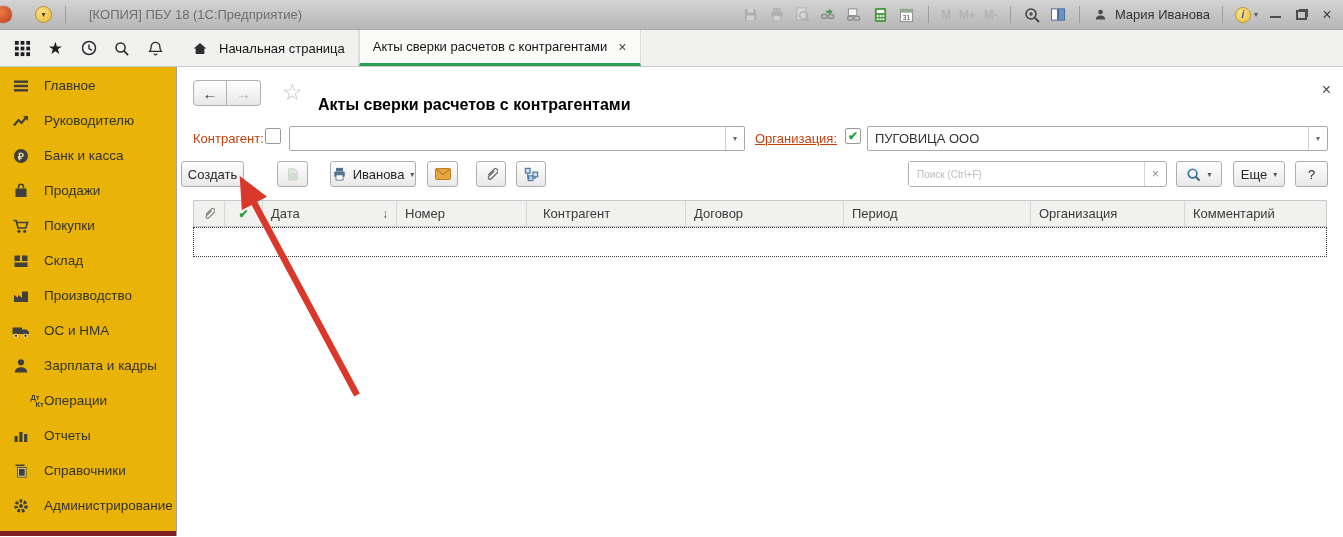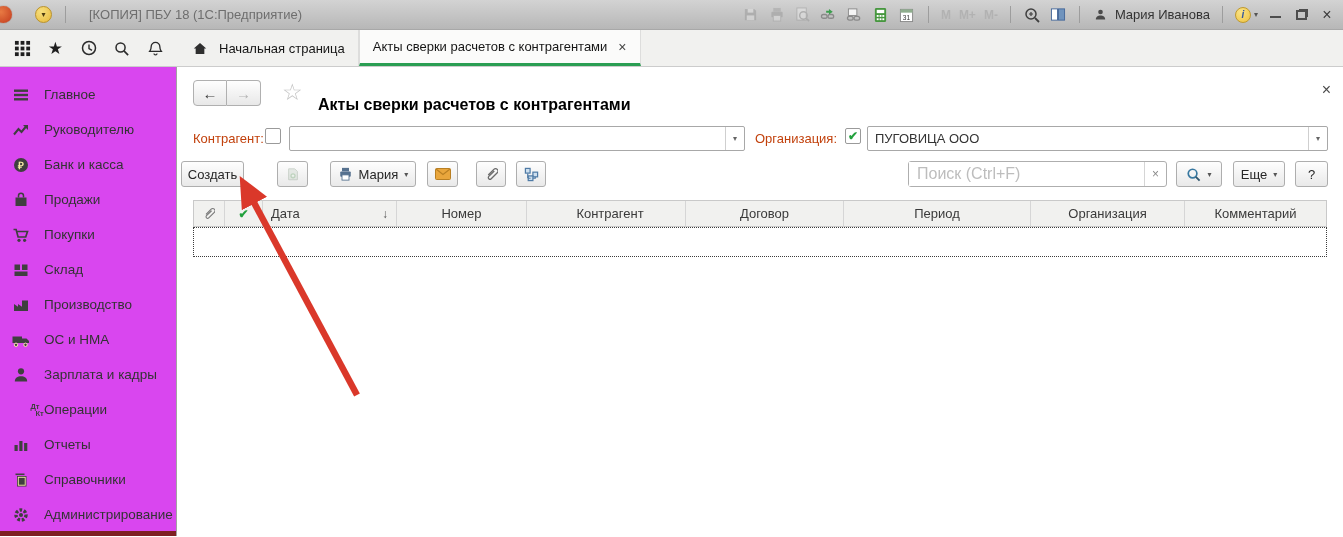--- a/index.html
+++ b/index.html
@@ -39,21 +39,21 @@
   .panel-icons { width:177px; flex:none; display:flex; align-items:center; justify-content:space-between; padding:0 12px; }
   .pic { display:flex; align-items:center; justify-content:center; width:20px; height:20px; color:#2b2b2b; }
   .pic .star-glyph { font-size:17px; line-height:1; color:#1f1f1f; }
   .tab { display:flex; align-items:center; gap:9px; padding:0 13px; color:#161616; position:relative; white-space:nowrap; }
   .tab-home { border-right:1px solid #dddddc; }
   .tab-active { background:#fbfbfa; border-left:1px solid #dddddc; border-right:1px solid #dddddc; border-bottom:3px solid #2b9e53; padding-bottom:0; }
   .tab-close { color:#444; font-size:14px; margin-left:2px; line-height:1; }
 
   
   .workspace { display:flex; height:469px; position:relative; }
-  .sidebar { width:177px; flex:none; background:#d946ef; border-right:1px solid #a2a2a2; padding-top:10px; position:relative; }
+  .sidebar { width:177px; flex:none; background:#eab308; border-right:1px solid #a2a2a2; padding-top:1px; position:relative; }
   .side-item { height:35px; display:flex; align-items:center; color:#333; font-size:13.5px; cursor:default; }
   .side-ic { width:26px; margin-left:8px; margin-right:10px; display:flex; justify-content:center; align-items:center; flex:none; }
   .dtkt { font-size:7.5px; font-weight:bold; color:#3f3f3f; line-height:7px; text-align:left;margin-left:32px; }
   .dtkt .kt { margin-left:5px; }
   .red-strip { position:absolute; bottom:0; left:0; width:176px; height:5px; background:#7e2023; }
 
   .content { position:relative; flex:1; background:#fff; }
 
   .navbtns { position:absolute; top:13px; left:16px; display:flex; }
   .navbtn { width:34px; height:26px; border:1px solid #b0b0b0; background:linear-gradient(#fefefe,#e8e8e8); display:flex; align-items:center; justify-content:center; font-size:15px; }
@@ -66,26 +66,26 @@
   .flt-label { position:absolute; top:64px; font-size:13px; color:#c2410c; white-space:nowrap; }
   .checkbox { position:absolute; top:61px; width:16px; height:16px; border:1px solid #9a9a9a; border-radius:2px; background:#fff; display:flex; align-items:center; justify-content:center; }
   .check-glyph { color:#22a13d; font-size:12px; font-weight:bold; line-height:1; }
   .combo { position:absolute; top:59px; height:25px; border:1px solid #a8a8a8; border-radius:2px; background:#fff; display:flex; }
   .combo input { flex:1; min-width:0; border:none; outline:none; padding:0 7px; font-family:"Liberation Sans",sans-serif; font-size:13px; color:#333; background:transparent; }
   .combo-arrow { width:19px; border-left:1px solid #cfcfcf; display:flex; align-items:center; justify-content:center; color:#666; font-size:8px; flex:none; }
 
   .btn { position:absolute; top:94px; height:26px; border:1px solid #aeaeae; border-radius:3px; background:linear-gradient(#fefefe,#e9e9e9); font-size:13px; color:#262626; display:flex; align-items:center; justify-content:center; gap:6px; }
   .btn .dd { font-size:8px; color:#555; }
   .search-wrap { position:absolute; top:94px; left:731px; width:259px; height:26px; border:1px solid #aeaeae; border-radius:3px; background:#fff; display:flex; }
-  .search-wrap input { flex:1; min-width:0; border:none; outline:none; padding:0 8px; font-family:"Liberation Sans",sans-serif; font-size:16px; color:#333; }
+  .search-wrap input { flex:1; min-width:0; border:none; outline:none; padding:0 8px; font-family:"Liberation Sans",sans-serif; font-size:10px; color:#333; }
   .search-wrap input::placeholder { color:#bdbdbd; }
   .search-clear { width:22px; border-left:1px solid #d5d5d5; display:flex; align-items:center; justify-content:center; color:#8a8a8a; font-size:12px; flex:none; }
 
   .thead { position:absolute; top:133px; left:16px; width:1134px; height:27px; display:flex; background:#f1f1ef; border:1px solid #c9c9c9; font-size:13px; color:#3a3a3a; }
-  .th { border-right:1px solid #d6d6d6; display:flex; align-items:center; padding:0 8px; white-space:nowrap; overflow:hidden;justify-content:center; }
+  .th { border-right:1px solid #d6d6d6; display:flex; align-items:center; padding:0 8px; white-space:nowrap; overflow:hidden; }
   .th-icon { justify-content:center; padding:0; }
   .th-sort { margin-left:auto; color:#555; font-size:12px; padding-left:4px; }
   .empty-row { position:absolute; top:160px; left:16px; width:1134px; height:30px; border:1px dotted #3c3c3c; background:#fff; }
 
   .arrow-svg { position:absolute; left:40px; top:95px; width:160px; height:245px; pointer-events:none; z-index:10; }
 
   svg { display:block; }
 </style>
 </head>
 <body>
@@ -395,21 +395,21 @@
       <span class="fav-star">☆</span>
       <h1 class="page-title">Акты сверки расчетов с контрагентами</h1>
       <span class="content-close">×</span>
 
       <span class="flt-label" style="left:16px;">Контрагент:</span>
       <span class="checkbox" style="left:88px;"></span>
       <div class="combo" style="left:112px; width:456px;">
         <input type="text" style="">
         <span class="combo-arrow">▾</span>
       </div>
-      <span class="flt-label" style="left:578px;">Организация:</span>
+      <span class="flt-label" style="left:578px;text-decoration:underline;">Организация:</span>
       <span class="checkbox" style="left:668px;">
           <span class="check-glyph">✔</span>
         </span>
       <div class="combo" style="left:690px; width:461px;">
         <input type="text" value="ПУГОВИЦА ООО" style="">
         <span class="combo-arrow">▾</span>
       </div>
 
       <div class="btn" style="left:4px; width:63px;">
         <span>Создать</span>
@@ -420,21 +420,21 @@
             <circle cx="8" cy="9.5" r="3" fill="#7fae7f"></circle>
             <path d="M8 8v3M6.5 9.5h3" stroke="#fff" stroke-width="1.1"></path>
           </svg>
       </div>
       <div class="btn" style="left:153px; width:86px;">
         <svg width="15" height="14" viewBox="0 0 16 16">
             <rect x="4" y="1" width="8" height="4" fill="#56718f"></rect>
             <rect x="2" y="5" width="12" height="6" rx="1" fill="#56718f"></rect>
             <rect x="4" y="9" width="8" height="6" fill="#fff" stroke="#56718f"></rect>
           </svg>
-        <span>Мария</span>
+        <span>Иванова</span>
         <span class="dd">▾</span>
       </div>
       <div class="btn" style="left:250px; width:31px;">
         <svg width="16" height="12" viewBox="0 0 16 12">
             <rect x="0.5" y="0.5" width="15" height="11" rx="1" fill="#e9a63c" stroke="#b97f22"></rect>
             <path d="M1 1l7 5.5L15 1" fill="none" stroke="#b97f22" stroke-width="1.1"></path>
           </svg>
       </div>
       <div class="btn" style="left:299px; width:30px;">
         <svg width="13" height="14" viewBox="0 0 14 15">

